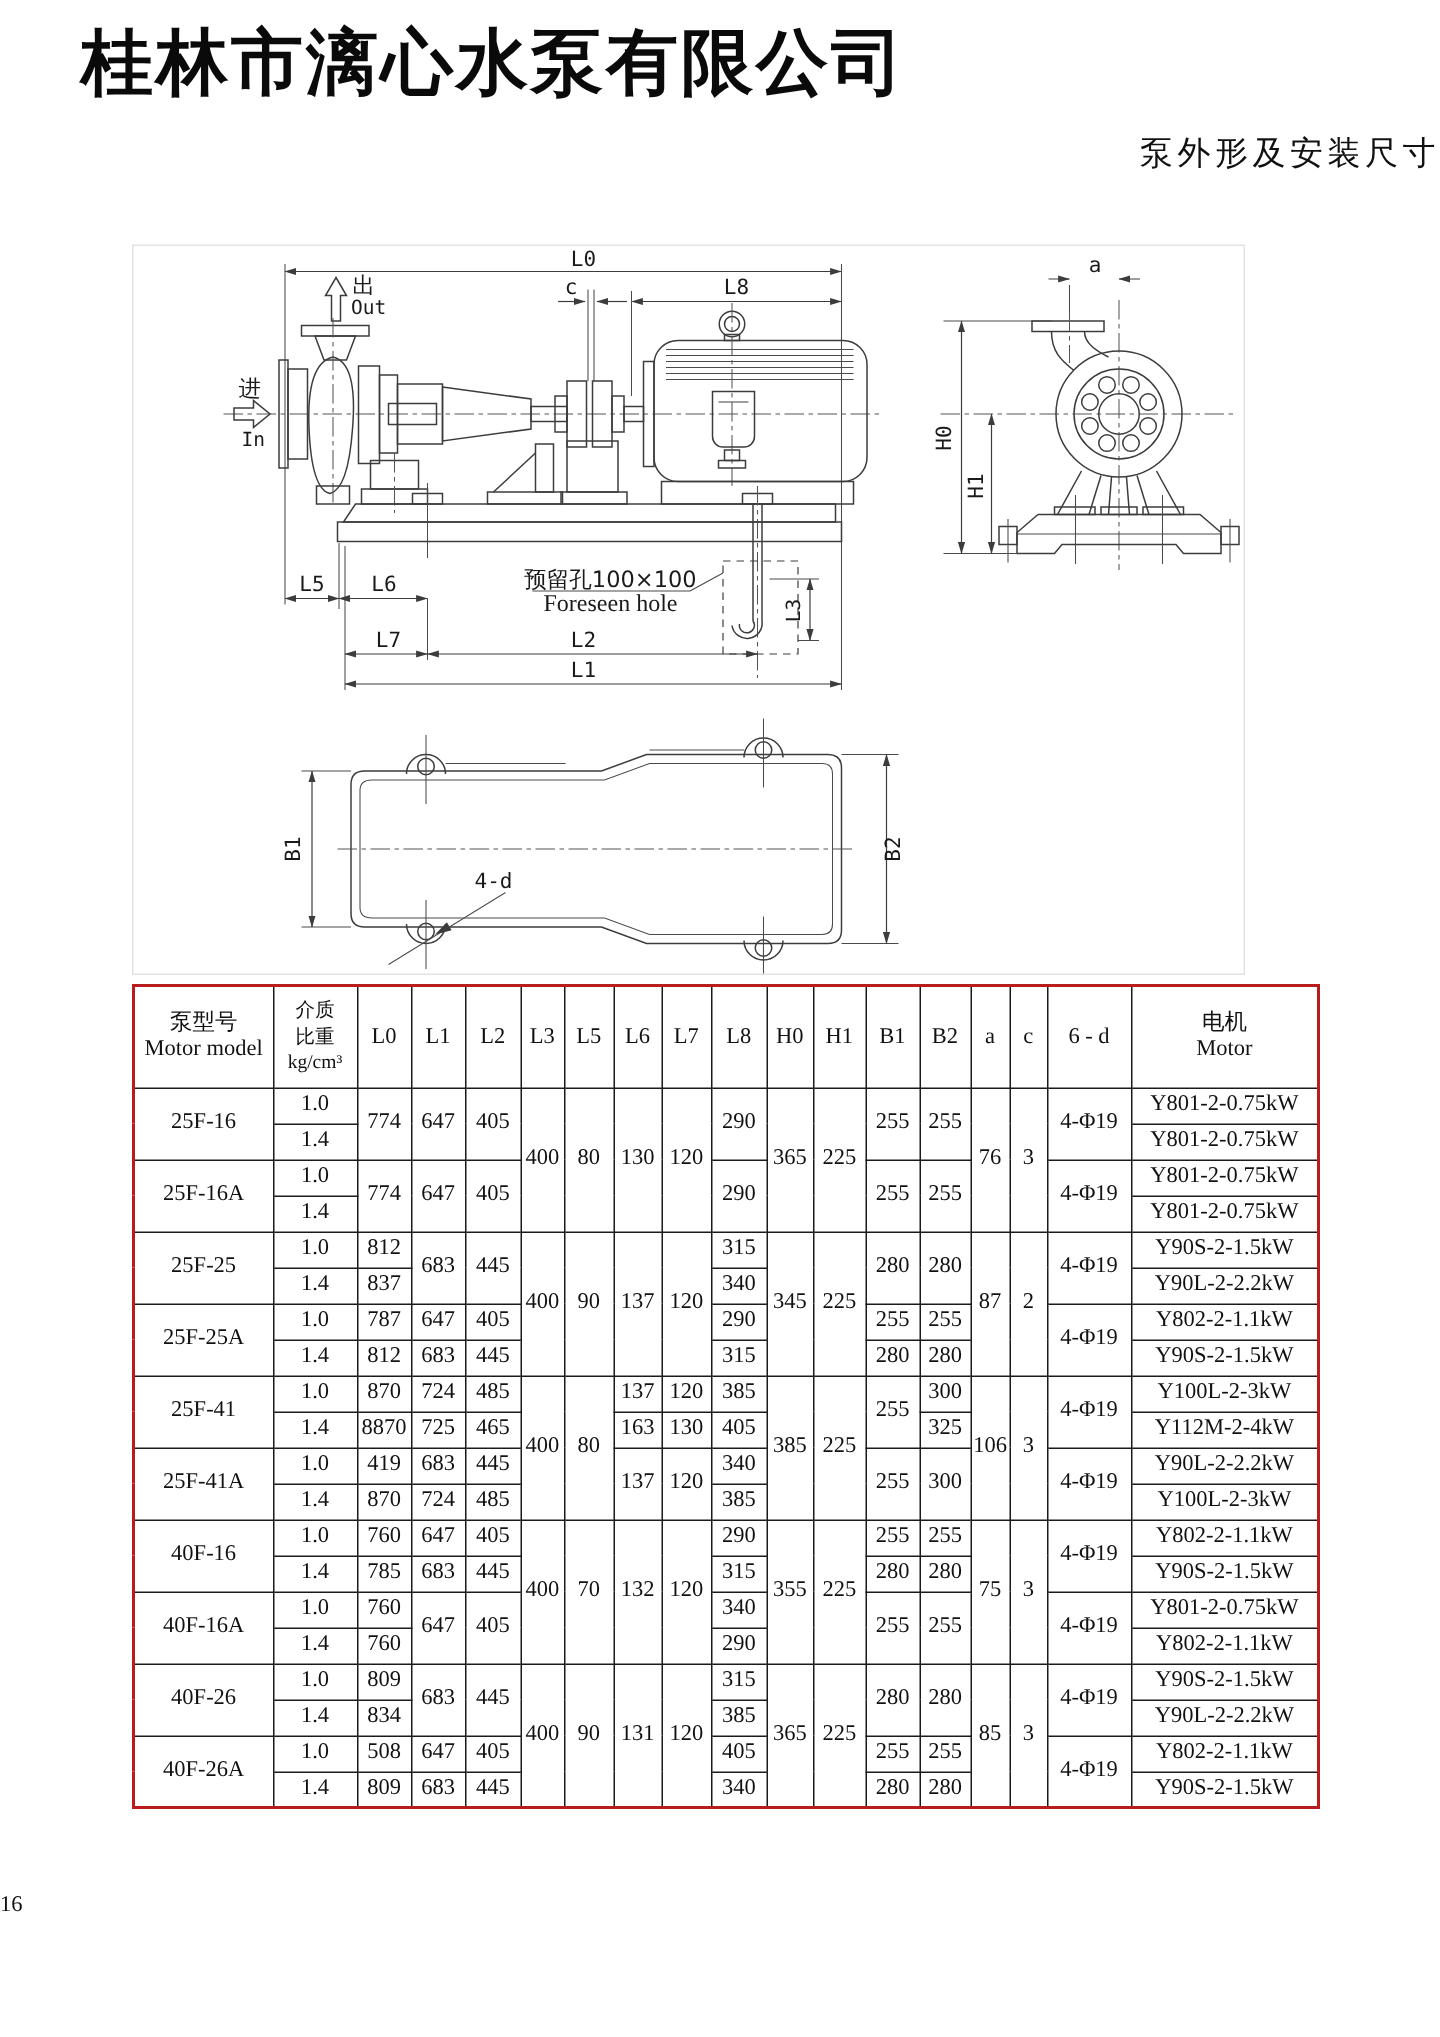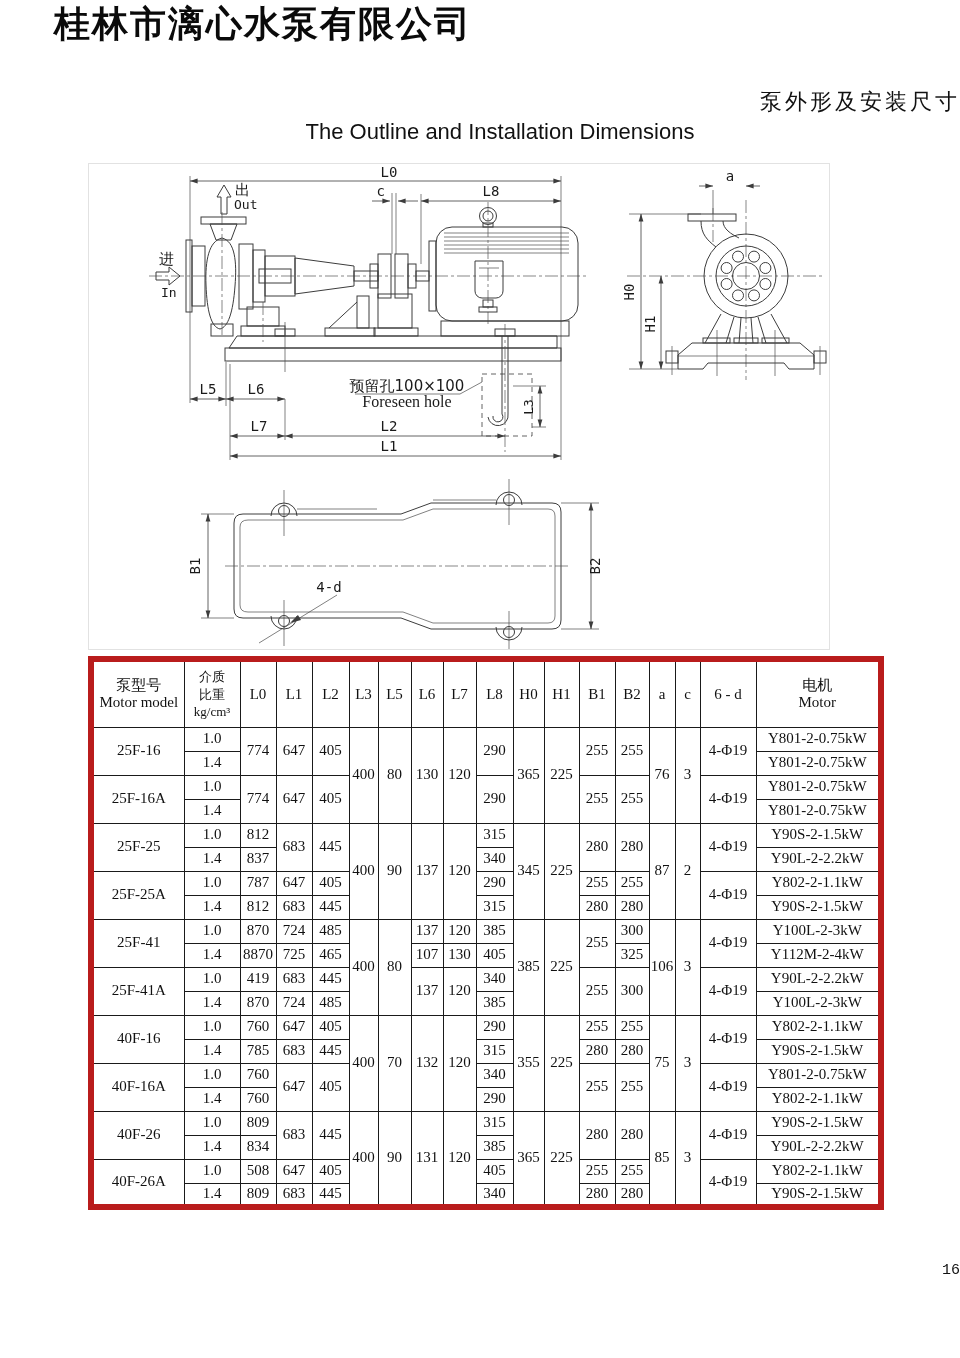--- a/index.html
+++ b/index.html
@@ -1,57 +1,56 @@
 <!DOCTYPE html>
 <html><head>
 <meta charset="utf-8">
 <style>
   html,body{margin:0;padding:0;background:#fff;}
   #page{position:relative;width:960px;height:1358px;background:#ffffff;overflow:hidden;
         font-family:"Liberation Serif",serif;color:#111;}
-  .company{position:absolute;left:54px;top:0;font-size:36px;font-weight:700;
+  .company{position:absolute;left:54px;top:10px;font-size:48px;font-weight:700;
            font-family:"Liberation Sans",sans-serif;letter-spacing:2px;color:#0a0a0a;}
   .title-zh{position:absolute;left:40px;top:87px;width:920px;text-align:right;
             font-size:22px;font-family:"Liberation Sans",sans-serif;letter-spacing:3px;}
   .title-en{position:absolute;left:40px;top:119px;width:920px;text-align:center;
             font-size:22px;font-family:"Liberation Sans",sans-serif;}
-  .page-num{position:absolute;left:0;top:1262px;width:100%;text-align:right;
-            font-size:15px;font-family:Liberation Mono, monospace;}
+  .page-num{position:absolute;left:0;top:1262px;width:100%;text-align:left;
+            font-size:15px;font-family:Liberation Serif, serif;}
   #drawing-box{position:absolute;left:88px;top:163px;width:740px;height:485px;
                border:1px solid #e2e2e2;}
   svg .ln{stroke:#3c3c3c;stroke-width:1;fill:none;}
   svg .thin{stroke:#4a4a4a;stroke-width:.7;fill:none;}
   svg .dim{stroke:#3c3c3c;stroke-width:.8;fill:none;}
   svg .cl{stroke:#555;stroke-width:.7;fill:none;stroke-dasharray:13 3 3 3;}
   svg .dash{stroke:#3c3c3c;stroke-width:.8;fill:none;stroke-dasharray:5 4;}
   svg text{fill:#1a1a1a;}
   .dimtxt{font:13px "DejaVu Sans Mono",monospace;}
   .dimtxt-lg{font:14px "DejaVu Sans Mono",monospace;}
   .cjk{font:15px "DejaVu Sans",sans-serif;}
   .eng{font:16px "Liberation Serif",serif;}
   
   #tbl-wrap{position:absolute;left:88px;top:656px;width:790px;}
   table.dims{border-collapse:collapse;table-layout:fixed;width:790px;
              font-family:"Liberation Serif",serif;}
   table.dims th,table.dims td{border:1px solid #1a1a1a;text-align:center;vertical-align:middle;
              padding:0;font-weight:400;font-size:15px;line-height:1.15;overflow:hidden;}
-  table.dims{border:6px solid #b91c1c;}
+  table.dims{border:2px solid #b91c1c;}
   table.dims thead tr{height:68px;}
   table.dims tbody tr{height:24px;}
   td.motor{text-align:left;padding-left:4px;font-size:14px;white-space:nowrap;margin-top:43px;}
   th .sub{font-size:13px;}
 </style>
 </head>
 <body>
 
 <div id="page">
 
   <div class="company">桂林市漓心水泵有限公司</div>
   <div class="title-zh">泵外形及安装尺寸</div>
-  <div class="title-en">The Outline and Installation Dimensions</div>
 
   <div id="drawing-box">
     <svg width="740" height="485" viewBox="0 0 740 485">
       <defs>
         <marker id="ar" viewBox="0 0 10 10" refX="9.5" refY="5" markerWidth="10" markerHeight="10" orient="auto-start-reverse">
           <path d="M0,2 L10,5 L0,8 z" fill="#3c3c3c"></path>
         </marker>
       </defs>
 
       <g>
@@ -410,21 +409,21 @@
             <td rowspan="4" class="">106</td>
             <td rowspan="4" class="">3</td>
             <td rowspan="2" class="">4-Φ19</td>
             <td class="motor">Y100L-2-3kW</td>
           </tr>
           <tr>
             <td class="">1.4</td>
             <td class="">8870</td>
             <td class="">725</td>
             <td class="">465</td>
-            <td class="">107</td>
+            <td class="">163</td>
             <td class="">130</td>
             <td class="">405</td>
             <td class="">325</td>
             <td class="motor">Y112M-2-4kW</td>
           </tr>
           <tr>
             <td rowspan="2" class="">25F-41A</td>
             <td class="">1.0</td>
             <td class="">419</td>
             <td class="">683</td>

